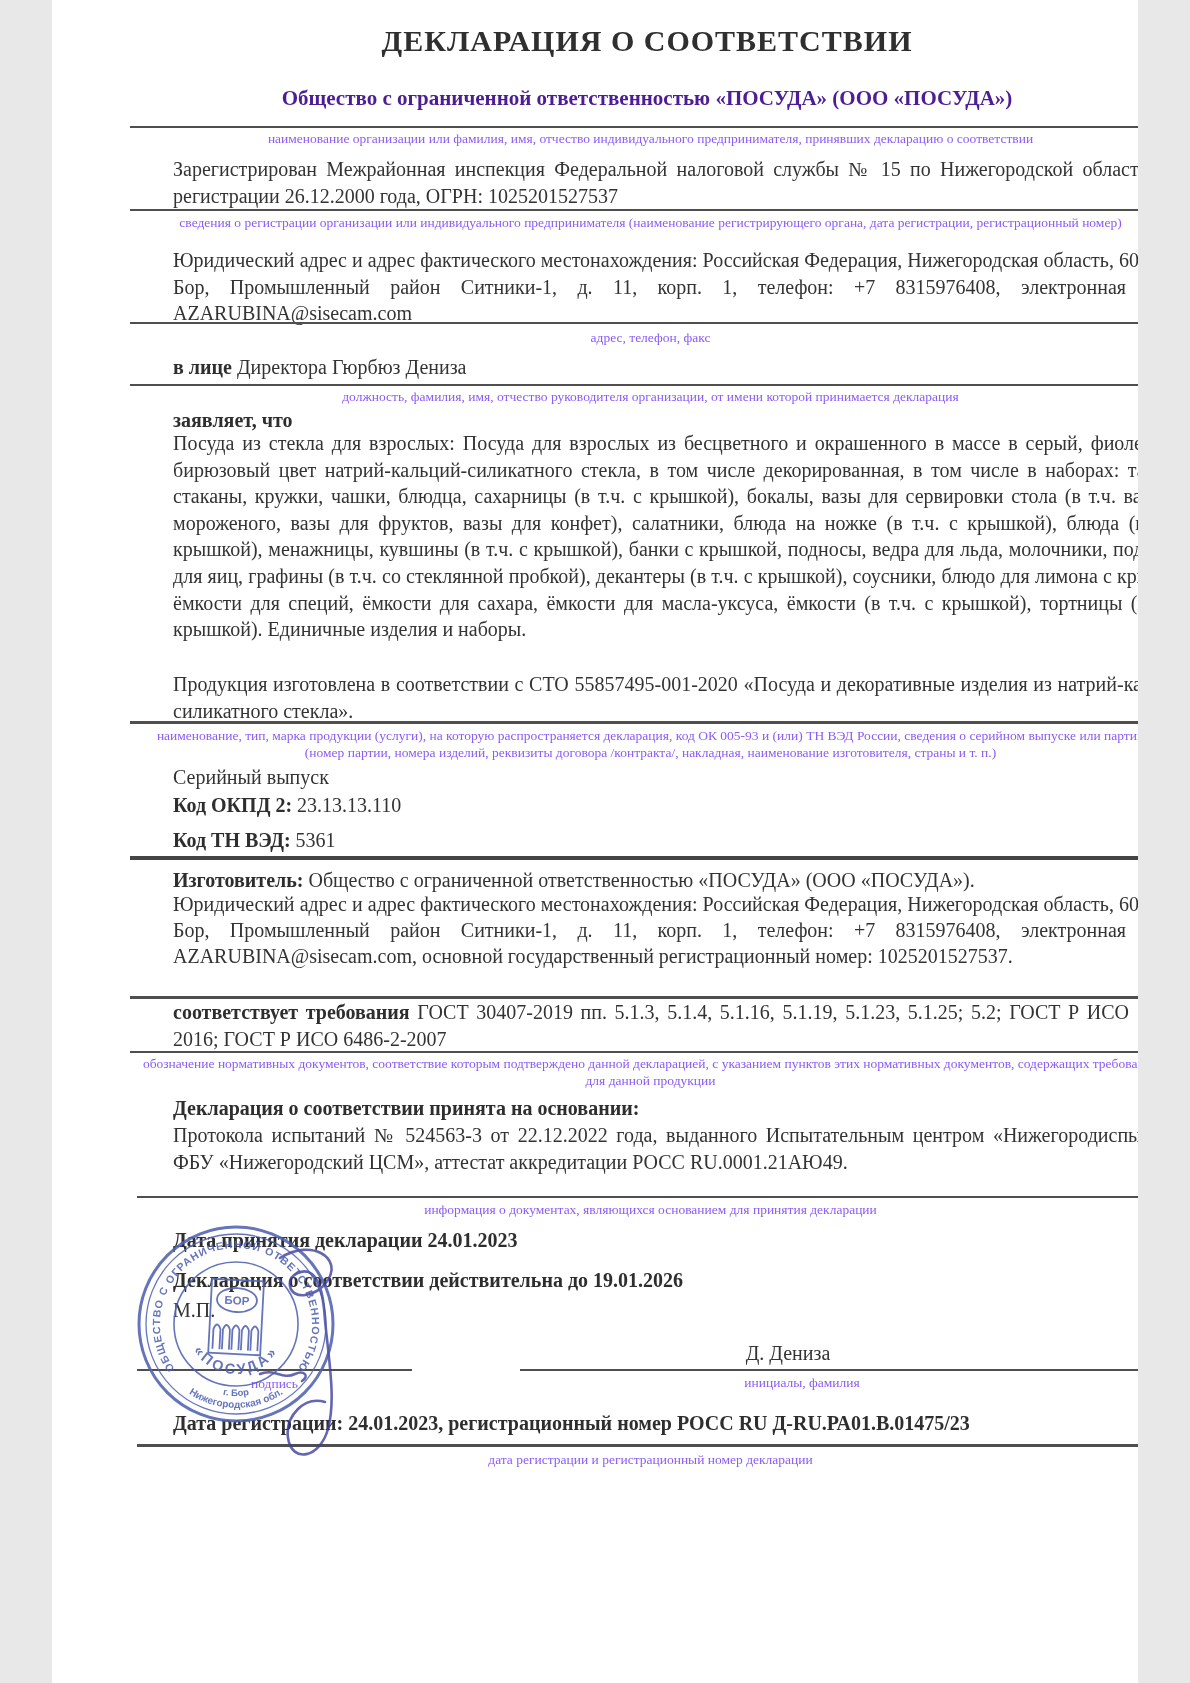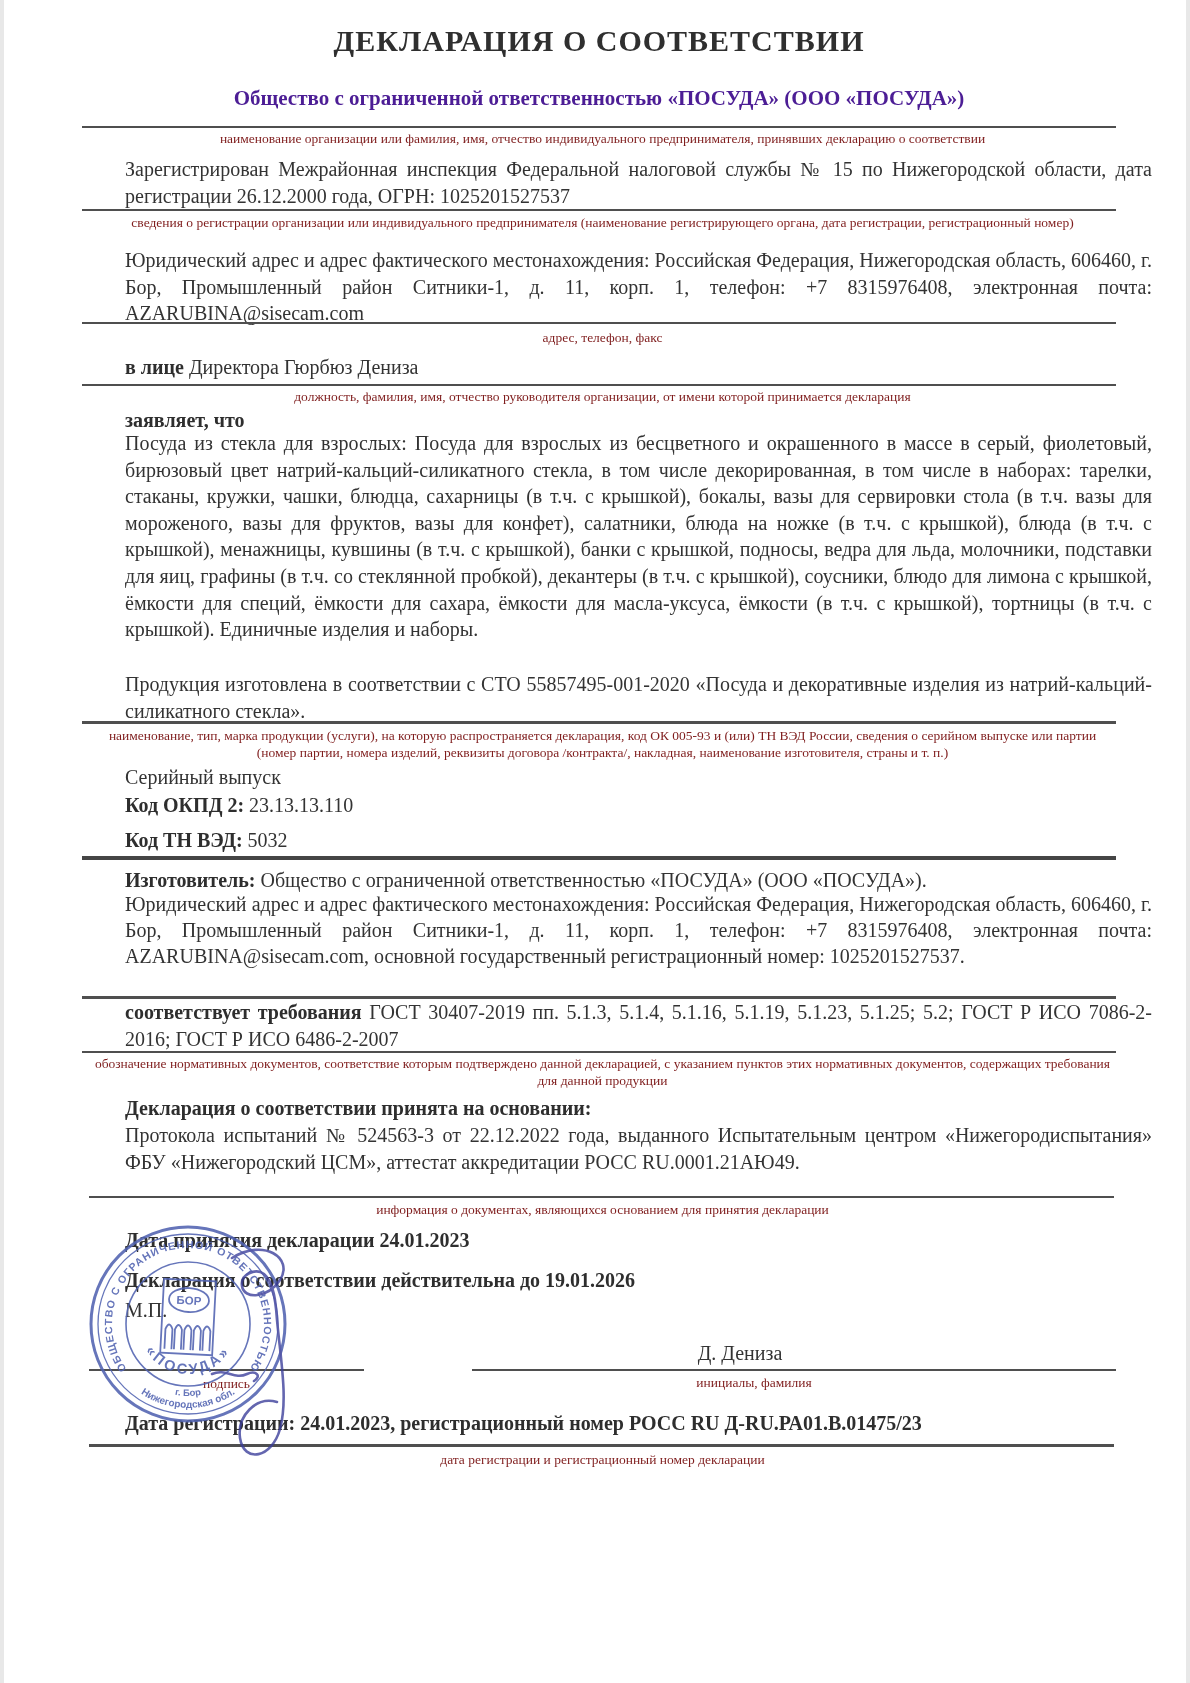--- a/index.html
+++ b/index.html
@@ -1,37 +1,37 @@
 <!DOCTYPE html>
 <html><head>
 <meta charset="utf-8">
 <style>
   html,body { margin:0; padding:0; background:#e8e8e8; }
   .page {
-    position:relative; width:1182px; height:1683px; margin:0 auto;
+    position:relative; width:1086px; height:1683px; margin:0 auto;
     background:#ffffff; overflow:hidden;
     font-family:"Liberation Serif", serif; color:#343434;
   }
   .doc-title {
     position:absolute; top:24px; left:0; width:1190px; text-align:center;
     font-size:30px; font-weight:700; letter-spacing:1px; color:#2f2f2f;
   }
   .doc-subtitle {
     position:absolute; top:86px; left:0; width:1190px; text-align:center;
     font-size:21px; font-weight:700; color:#4c1d95;
   }
   .rule {
     position:absolute; left:78px; width:1034px; height:0;
     border-top:2px solid #4f4f4f;
   }
   .rule.thick { border-top-width:4px; border-top-color:#454545; }
   .rule.med { border-top-width:3px; }
   .cap {
     position:absolute; left:85px; width:1027px; text-align:center;
-    font-size:13.5px; line-height:16.5px; color:#7f1d1d;
+    font-size:13.5px; line-height:16.5px; color:#8b5cf6;
   }
   .body {
     position:absolute; left:85px; width:1027px;
     font-size:20px; line-height:26.6px; color:#333333;margin-left:36px;
   }
   .just { text-align:justify; }
   b { font-weight:700; color:#2e2e2e; }
   .sig-rule { position:absolute; height:0; border-top:2px solid #4f4f4f; }
   .stamp-wrap { position:absolute; left:80px; top:1224px; width:240px; height:245px; opacity:.88; }
 </style>
@@ -59,21 +59,21 @@
   <div class="cap" style="top:389px">должность, фамилия, имя, отчество руководителя организации, от имени которой принимается декларация</div>
 
   <div class="body" style="top:407px"><b>заявляет, что</b></div>
   <div class="body just" style="top:430px">Посуда из стекла для взрослых: Посуда для взрослых из бесцветного и окрашенного в массе в серый, фиолетовый, бирюзовый цвет натрий-кальций-силикатного стекла, в том числе декорированная, в том числе в наборах: тарелки, стаканы, кружки, чашки, блюдца, сахарницы (в т.ч. с крышкой), бокалы, вазы для сервировки стола (в т.ч. вазы для мороженого, вазы для фруктов, вазы для конфет), салатники, блюда на ножке (в т.ч. с крышкой), блюда (в т.ч. с крышкой), менажницы, кувшины (в т.ч. с крышкой), банки с крышкой, подносы, ведра для льда, молочники, подставки для яиц, графины (в т.ч. со стеклянной пробкой), декантеры (в т.ч. с крышкой), соусники, блюдо для лимона с крышкой, ёмкости для специй, ёмкости для сахара, ёмкости для масла-уксуса, ёмкости (в т.ч. с крышкой), тортницы (в т.ч. с крышкой). Единичные изделия и наборы.</div>
   <div class="body just" style="top:671px">Продукция изготовлена в соответствии с СТО 55857495-001-2020 «Посуда и декоративные изделия из натрий-кальций-силикатного стекла».</div>
   <div class="rule med" style="top:721px"></div>
   <div class="cap" style="top:728px">наименование, тип, марка продукции (услуги), на которую распространяется декларация, код ОК 005-93 и (или) ТН ВЭД России, сведения о серийном выпуске или партии (номер партии, номера изделий, реквизиты договора /контракта/, накладная, наименование изготовителя, страны и т. п.)</div>
 
   <div class="body" style="top:764px">Серийный выпуск</div>
   <div class="body" style="top:792px"><b>Код ОКПД 2:</b> <span>23.13.13.110</span></div>
-  <div class="body" style="top:827px"><b>Код ТН ВЭД:</b> <span>5032</span></div>
+  <div class="body" style="top:827px"><b>Код ТН ВЭД:</b> <span>5361</span></div>
 
   <div class="rule thick" style="top:856px"></div>
   <div class="body" style="top:867px"><b>Изготовитель:</b> <span>Общество с ограниченной ответственностью «ПОСУДА» (ООО «ПОСУДА»).</span></div>
   <div class="body just" style="top:892px;line-height:25.9px">Юридический адрес и адрес фактического местонахождения: Российская Федерация, Нижегородская область, 606460, г. Бор, Промышленный район Ситники-1, д. 11, корп. 1, телефон: +7 8315976408, электронная почта: AZARUBINA@sisecam.com, основной государственный регистрационный номер: 1025201527537.</div>
   <div class="rule med" style="top:996px"></div>
 
   <div class="body just" style="top:999px"><b>соответствует требования</b> <span>ГОСТ 30407-2019 пп. 5.1.3, 5.1.4, 5.1.16, 5.1.19, 5.1.23, 5.1.25; 5.2; ГОСТ Р ИСО 7086-2-2016; ГОСТ Р ИСО 6486-2-2007</span></div>
   <div class="rule" style="top:1051px"></div>
   <div class="cap" style="top:1056px">обозначение нормативных документов, соответствие которым подтверждено данной декларацией, с указанием пунктов этих нормативных документов, содержащих требования для данной продукции</div>
 

